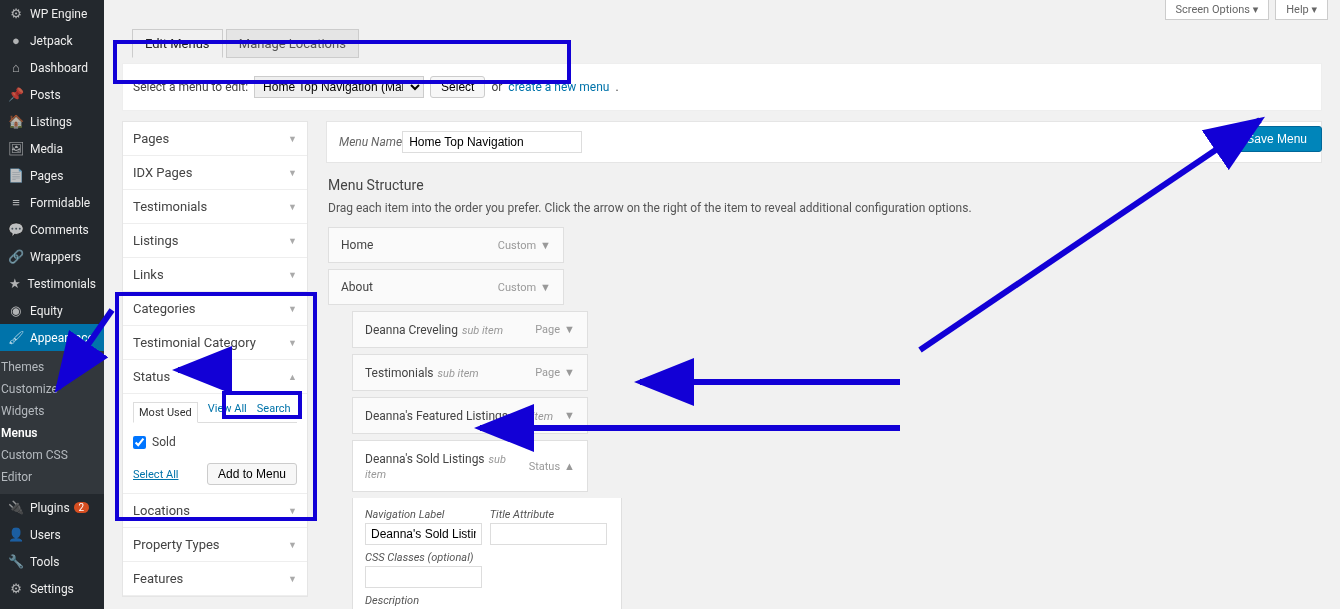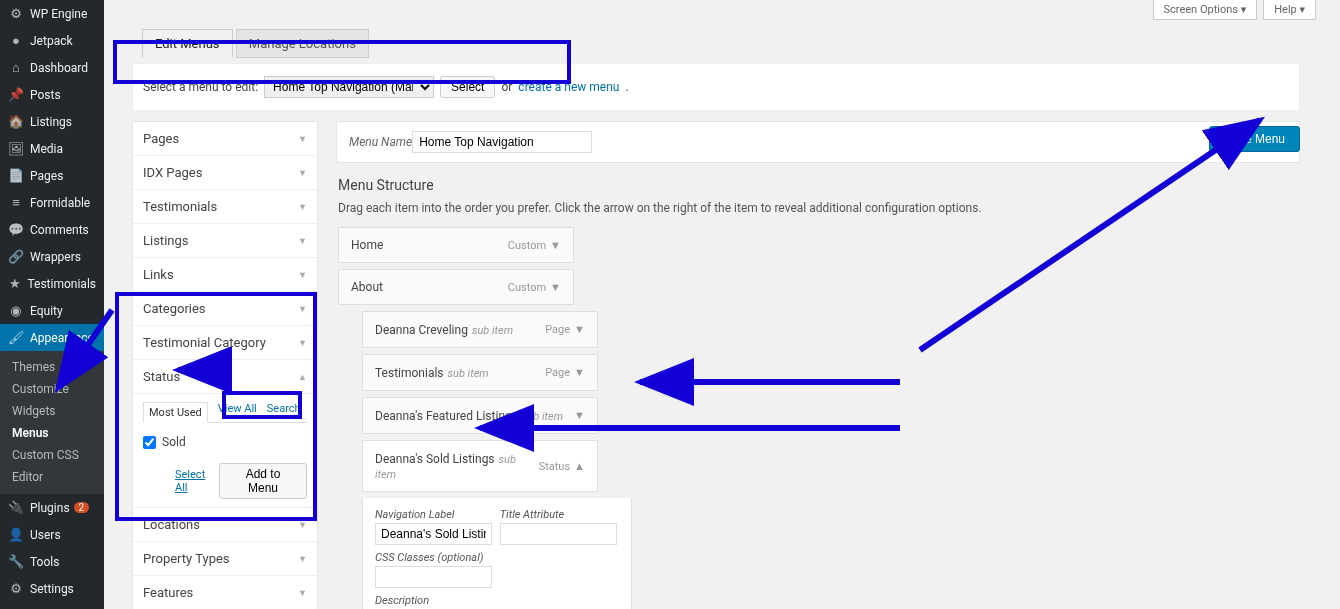--- a/index.html
+++ b/index.html
@@ -5,26 +5,26 @@
 * { box-sizing: border-box; margin: 0; padding: 0; }
 body { font-family: -apple-system, BlinkMacSystemFont, "Segoe UI", Roboto, sans-serif; font-size: 13px; background: #f1f1f1; color: #444; width: 1340px; height: 609px; overflow: hidden; position: relative; }
 a { color: #0073aa; text-decoration: none; }
 
 
 .sidebar { position: absolute; left: 0; top: 0; width: 104px; height: 609px; background: #23282d; color: #eee; }
 .sidebar-item { display: flex; align-items: center; padding: 6px 8px; cursor: pointer; min-height: 23px; font-size: 12px; }
 .sidebar-item.active { background: #0073aa; color: #fff; }
 .sidebar-item .ico { width: 16px; margin-right: 6px; text-align: center; font-size: 13px; opacity: 0.7; }
 .sidebar-sub { background: #32373c; padding: 5px 0 6px 0; }
-.sidebar-sub .sub-item { padding: 4px 12px; font-size: 12px; color: #b4b9be; cursor: pointer; }
+.sidebar-sub .sub-item { padding: 4px 1px; font-size: 12px; color: #b4b9be; cursor: pointer; }
 .sidebar-sub .sub-item.current { color: #fff; font-weight: 600; }
 .plugin-badge { background: #d54e21; color: #fff; border-radius: 9px; padding: 0 5px; font-size: 10px; margin-left: 4px; }
 
 
-.main { position: absolute; left: 104px; top: 0; right: 12px; height: 609px; padding: 0 28px; }
+.main { position: absolute; left: 104px; top: 0; right: 0; height: 609px; padding: 0 18px; }
 .top-tabs { margin: 5px 0 5px 10px; }
 .tab { display: inline-block; padding: 6px 12px; background: #e5e5e5; border: 1px solid #ccc; font-size: 13px; color: #555; cursor: pointer; margin-top: 24px; }
 .tab.active { background: #f1f1f1; border-bottom-color: #f1f1f1; color: #222; }
 .screen-opts { position: absolute; right: 12px; top: 0; display: flex; gap: 6px; }
 .screen-opts .opt { background: #fff; border: 1px solid #ccc; border-top: none; padding: 3px 10px; font-size: 11px; color: #666; cursor: pointer; }
 
 .select-bar { background: #fff; border: 1px solid #eee; padding: 12px 10px; margin: 0 0 10px 0; font-size: 12px; display: flex; align-items: center; gap: 6px; }
 .select-bar select { border: 1px solid #ccc; padding: 2px 4px; font-size: 12px; width: 170px; }
 .btn { background: #f7f7f7; border: 1px solid #ccc; padding: 3px 10px; font-size: 12px; border-radius: 3px; cursor: pointer; }
 .btn-primary { background: #0085ba; border-color: #006799; color: #fff; padding: 5px 14px; }
@@ -35,21 +35,21 @@
 
 .accordion { background: #fff; border: 1px solid #e5e5e5; margin-bottom: 0; }
 .acc-head { padding: 9px 10px; border-bottom: 1px solid #eee; display: flex; justify-content: space-between; align-items: center; cursor: pointer; font-size: 13px; }
 .acc-head .chev { color: #aaa; font-size: 9px; }
 .acc-body { padding: 8px 10px; border-bottom: 1px solid #eee; }
 .acc-tabs { display: flex; gap: 10px; border-bottom: 1px solid #ddd; padding-bottom: 5px; margin-bottom: 8px; font-size: 11px; }
 .acc-tabs span { color: #0073aa; cursor: pointer; }
 .acc-tabs span.active { color: #333; border: 1px solid #ddd; border-bottom: 1px solid #fff; padding: 3px 5px; margin-bottom: -6px; background: #fff; }
 .chk-row { display: flex; align-items: center; gap: 6px; padding: 4px 0; font-size: 12px; }
 .acc-actions { display: flex; justify-content: space-between; align-items: center; margin-top: 10px; }
-.acc-actions a { font-size: 11px; text-decoration: underline; margin-left: 32px; }
+.acc-actions a { font-size: 11px; text-decoration: underline; }
 
 .menu-header { background: #fff; border: 1px solid #e5e5e5; padding: 9px 12px; display: flex; align-items: center; }
 .menu-header label { font-style: italic; font-size: 12px; color: #666; }
 .menu-header input { border: 1px solid #ddd; padding: 3px 6px; font-size: 12px; width: 180px; }
 .save-btn-wrap { position: absolute; right: 0; top: 5px; }
 
 .structure { padding: 14px 2px; }
 .structure h3 { font-size: 14px; font-weight: 400; margin-bottom: 8px; }
 .structure p { font-size: 12px; color: #555; margin-bottom: 12px; }
 

